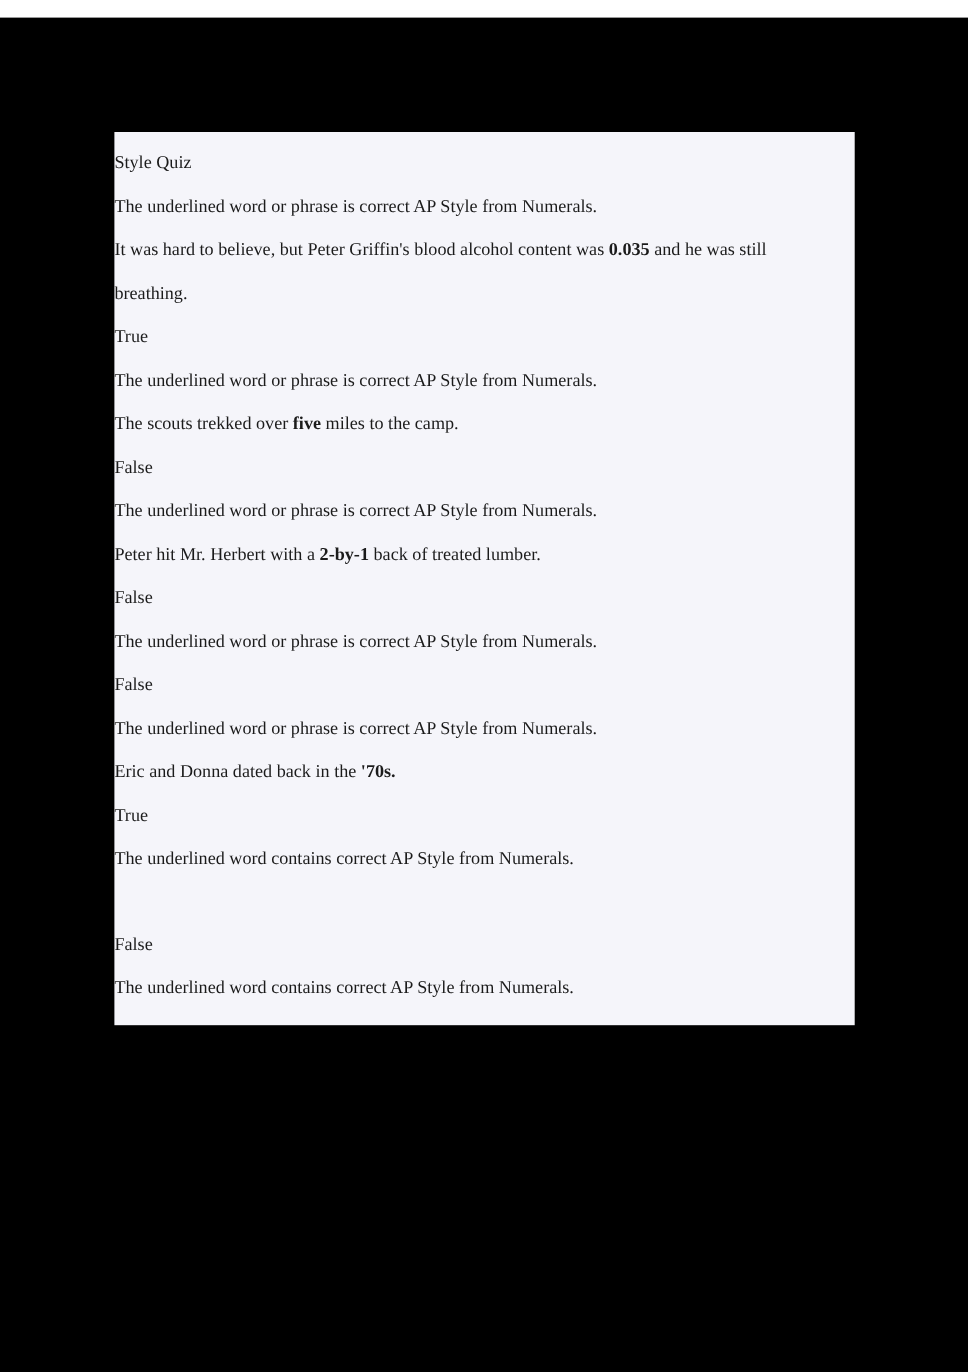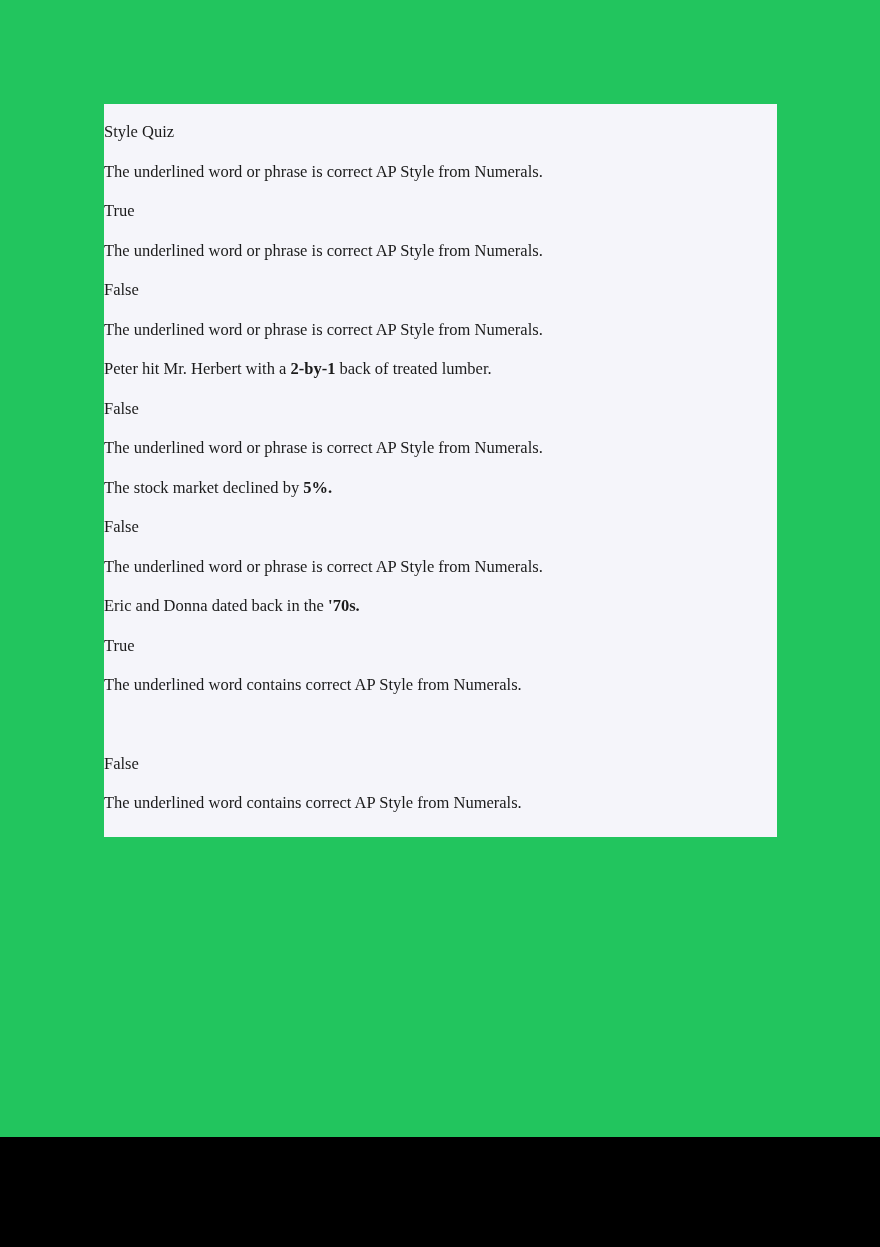--- a/index.html
+++ b/index.html
@@ -9,25 +9,25 @@
   }
   body {
     width: 880px;
     height: 1247px;
     position: relative;
     font-family: "Liberation Serif", "DejaVu Serif", serif;
     overflow: hidden;
   }
   .page {
     position: absolute;
-    top: 0;
+    top: 16px;
     left: 0;
     width: 880px;
     height: 1137px;
-    background: #22c55e;
+    background: #000000;
   }
   .doc-panel {
     position: absolute;
     left: 104px;
     top: 104px;
     width: 673px;
     background: #f5f5fa;
     padding: 8px 0 14px 0;
     box-sizing: border-box;
   }
@@ -60,37 +60,38 @@
 </head>
 <body>
 
 <div class="page">
   <div class="doc-panel">
 
     <p class="line">Style Quiz</p>
 
     <p class="line">The underlined word or phrase is correct AP Style from Numerals.</p>
 
+    <p class="line wrap"><span>It was hard to believe, but Peter Griffin's blood alcohol content was </span><b>0.035</b><span> and he was still breathing.</span></p>
 
     <p class="line">True</p>
 
     <p class="line">The underlined word or phrase is correct AP Style from Numerals.</p>
 
+    <p class="line"><span>The scouts trekked over </span><b>five</b><span> miles to the camp.</span></p>
 
     <p class="line">False</p>
 
     <p class="line">The underlined word or phrase is correct AP Style from Numerals.</p>
 
     <p class="line"><span>Peter hit Mr. Herbert with a </span><b>2-by-1</b><span> back of treated lumber.</span></p>
 
     <p class="line">False</p>
 
     <p class="line">The underlined word or phrase is correct AP Style from Numerals.</p>
 
-    <p class="line"><span>The stock market declined by </span><b>5%.</b><span></span></p>
 
     <p class="line">False</p>
 
     <p class="line">The underlined word or phrase is correct AP Style from Numerals.</p>
 
     <p class="line"><span>Eric and Donna dated back in the </span><b>'70s.</b><span></span></p>
 
     <p class="line">True</p>
 
     <p class="line">The underlined word contains correct AP Style from Numerals.</p>

